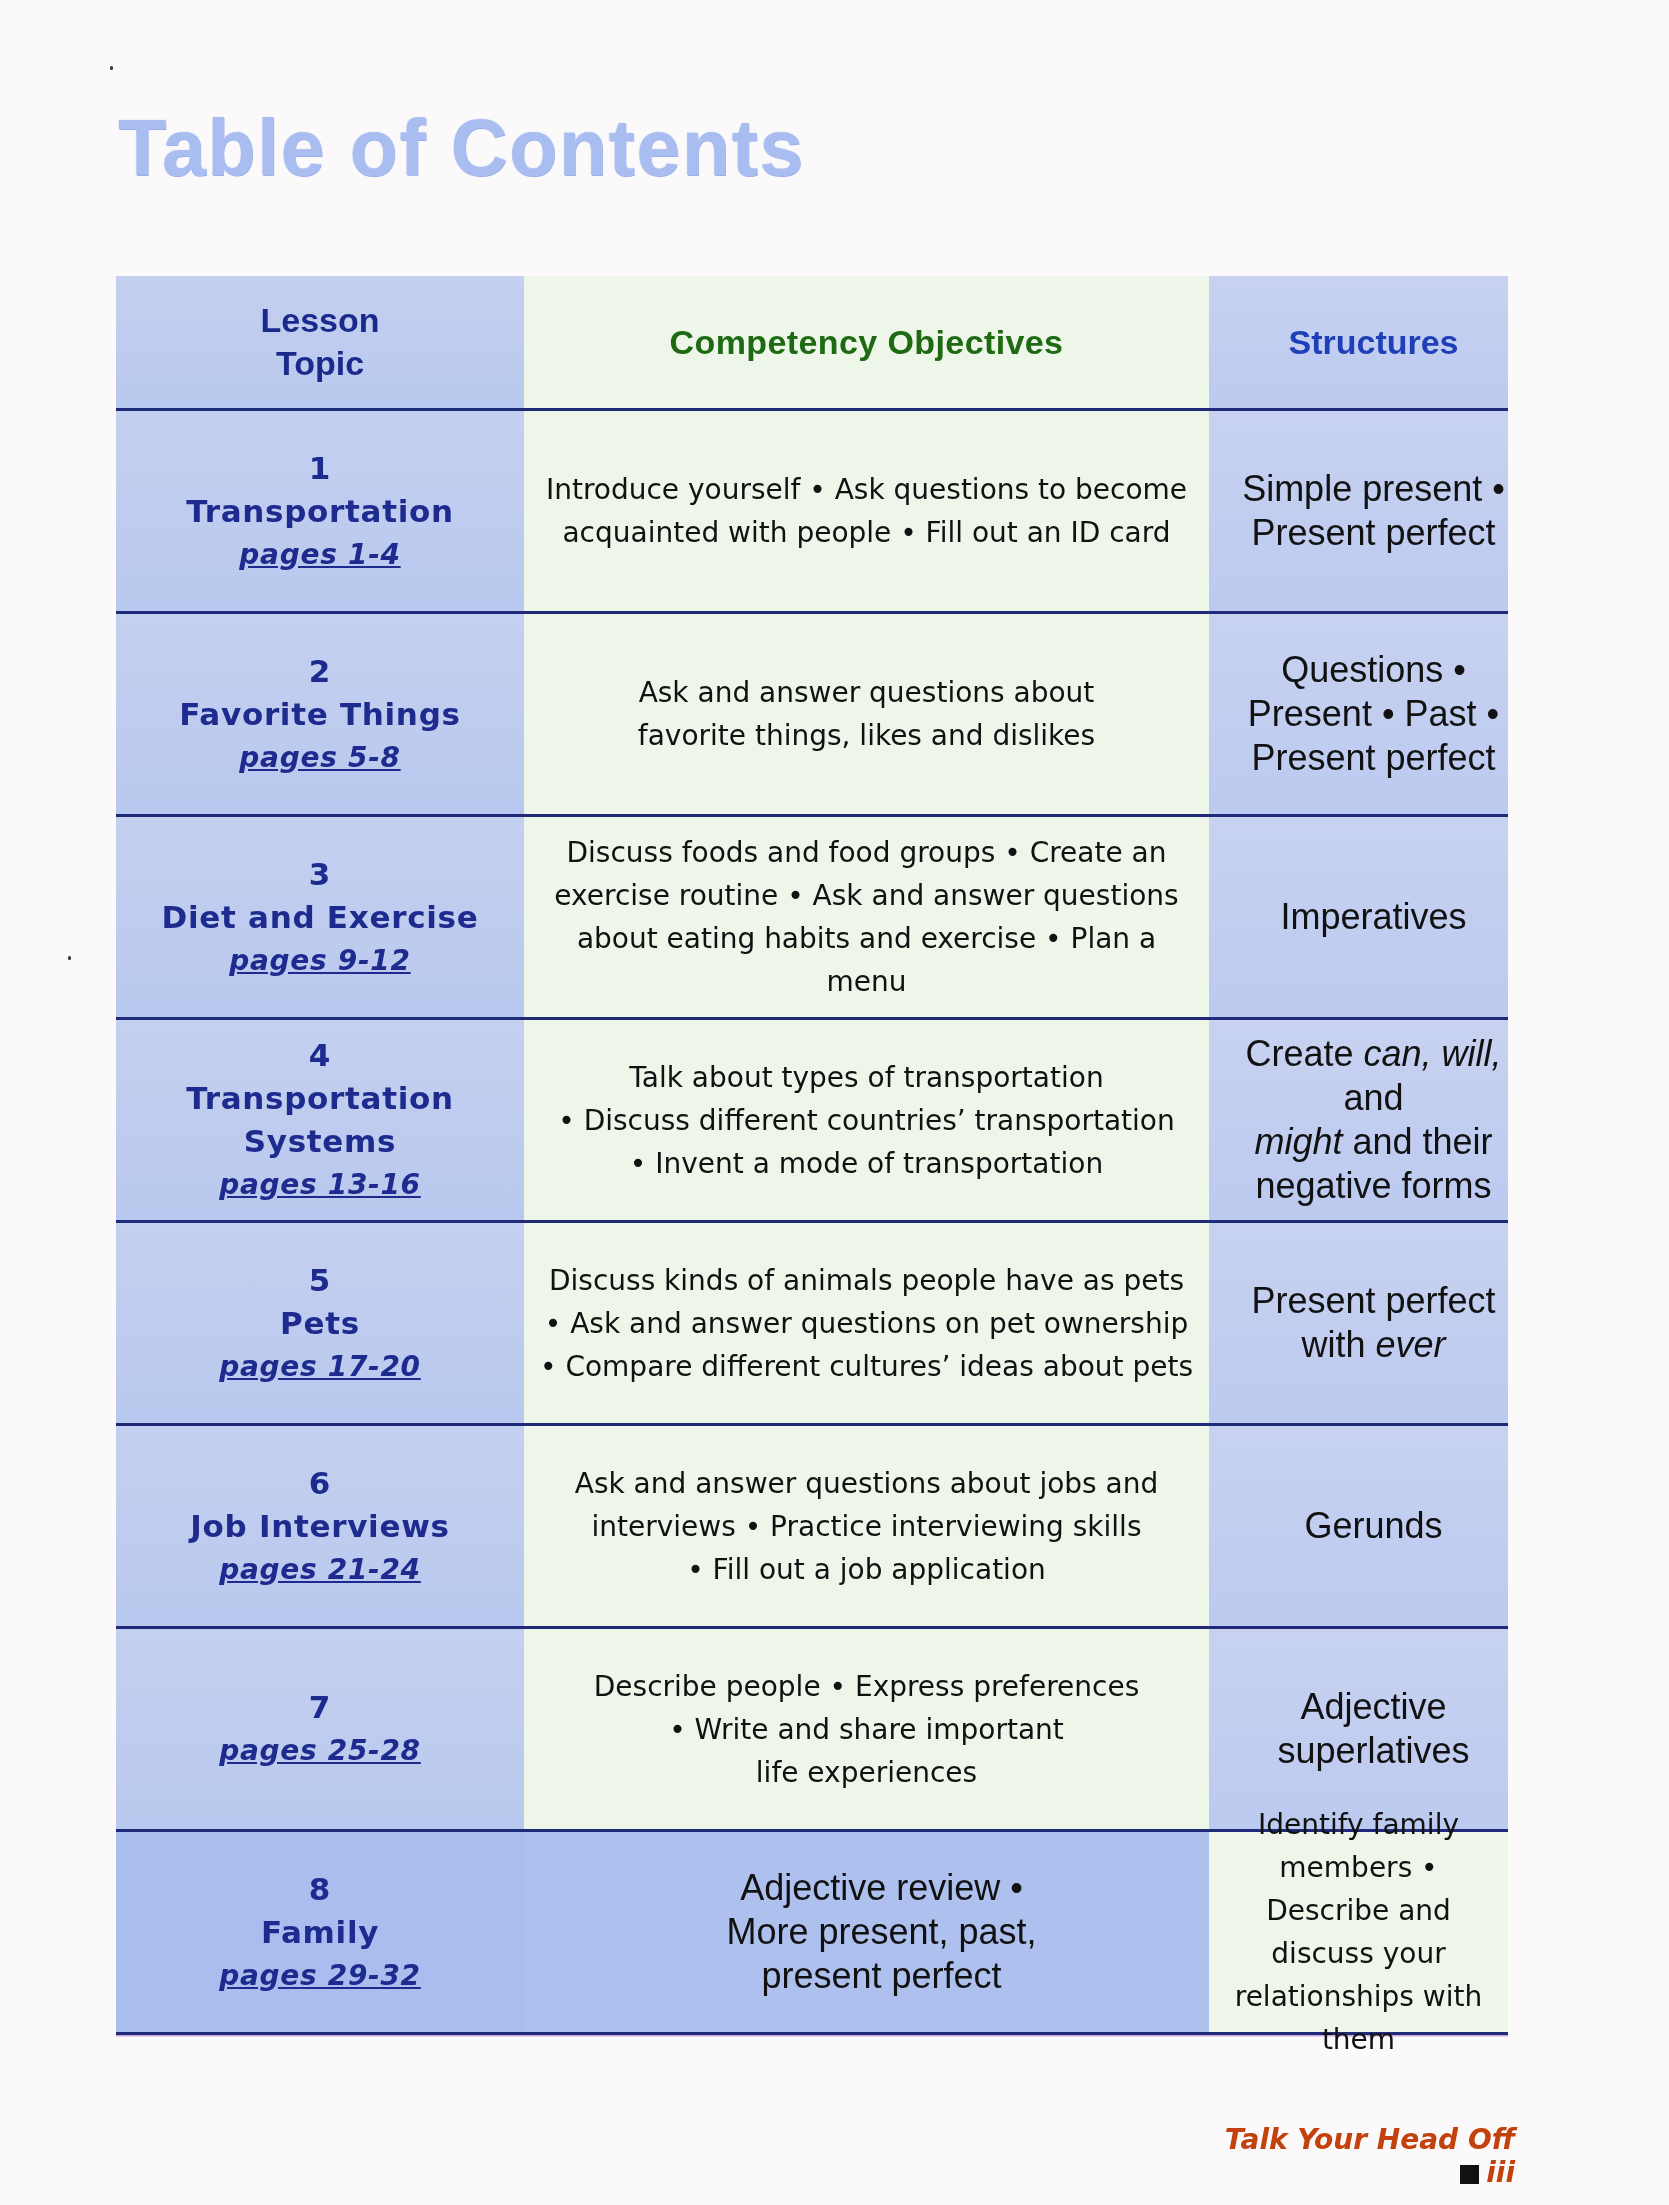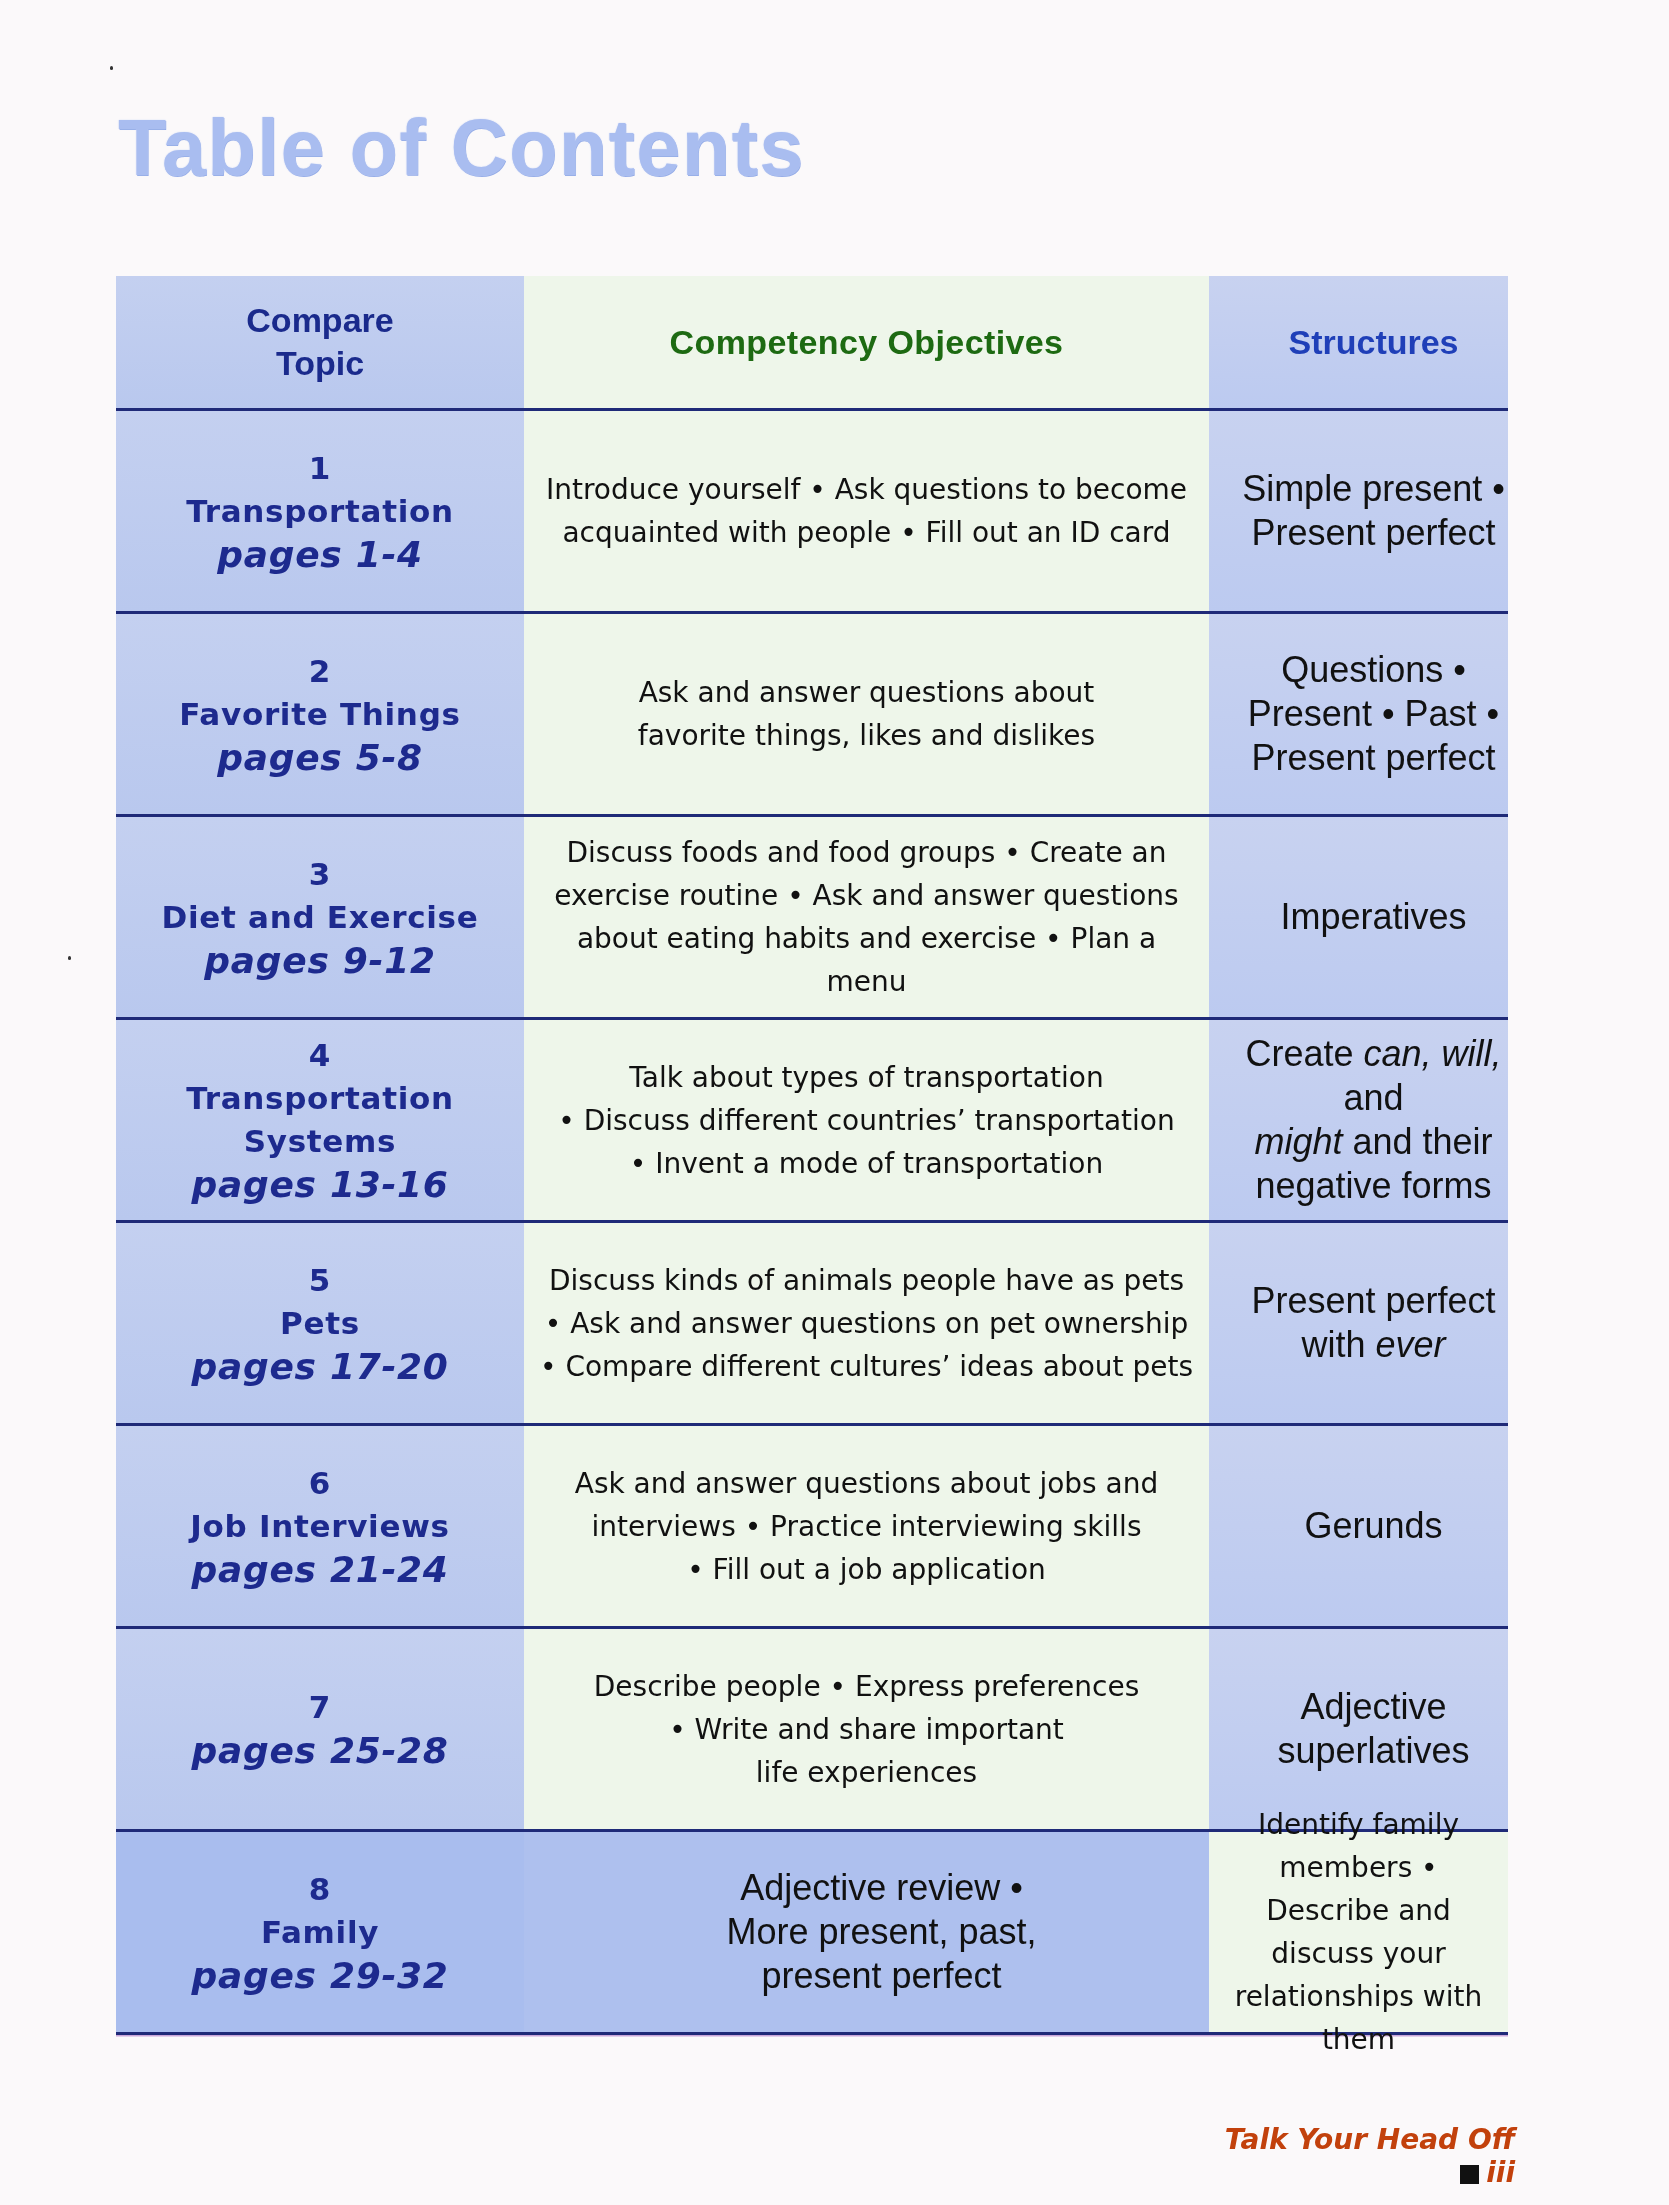--- a/index.html
+++ b/index.html
@@ -40,21 +40,21 @@
   .hdr-topic { color: #1a2a8c; }
   .hdr-obj { color: #1d6a12; letter-spacing: 0.4px; }
   .hdr-str { color: #1f3fb8; }
 
   .lesson-num, .lesson-title {
     font-family: "DejaVu Sans", sans-serif; font-weight: bold;
     color: #1d2a8e; font-size: 31px; line-height: 43px; letter-spacing: 0.7px;
   }
   .lesson-pages {
     font-family: "DejaVu Sans", sans-serif; font-weight: bold; font-style: italic;
-    color: #1d2a8e; font-size: 36px; line-height: 43px; letter-spacing: 0.7px;
+    color: #1d2a8e; font-size: 28px; line-height: 43px; letter-spacing: 0.7px; text-decoration: underline;
   }
   .obj-text {
     font-family: "DejaVu Sans", sans-serif; color: #111;
     font-size: 28px; line-height: 43px; padding: 0 14.7px;
     white-space: pre-line;
   }
   .str-text {
     font-family: Liberation Sans, sans-serif; color: #111;
     font-size: 36px; line-height: 44px;
     white-space: pre-line;
@@ -74,21 +74,21 @@
   .stray-dot { position: absolute; width: 2.9px; height: 4.4px; background: #333; border-radius: 1.5px; }
 </style>
 </head>
 <body>
 
 <h1 class="page-title">Table of Contents</h1>
 
 <div class="toc-table">
 
   <div class="cell col-topic">
-    <span class="hdr hdr-topic">Compare</span>
+    <span class="hdr hdr-topic">Lesson</span>
     <span class="hdr hdr-topic">Topic</span>
   </div>
   <div class="cell col-obj">
     <span class="hdr hdr-obj">Competency Objectives</span>
   </div>
   <div class="cell col-str">
     <span class="hdr hdr-str">Structures</span>
   </div>
 
   <div class="cell col-topic">

